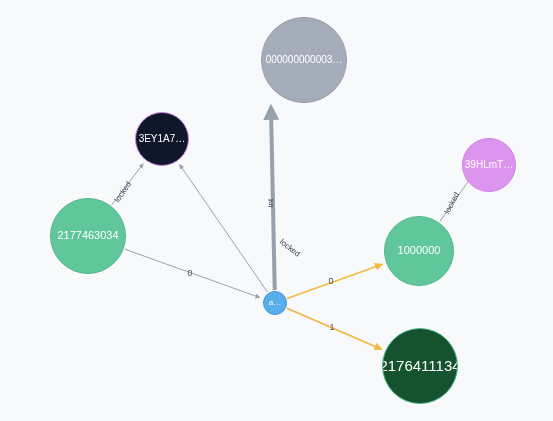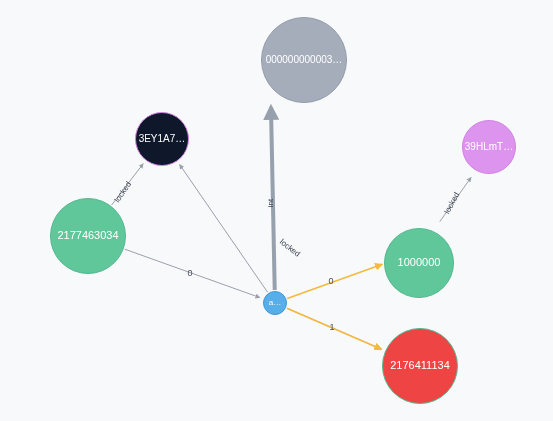--- a/index.html
+++ b/index.html
@@ -83,30 +83,30 @@
       </g>
   </svg>
 
   <div id="nodes-layer">
       <div class="node-circle" style="left: 227px; top: 17px; width: 86px; height: 86px; background: rgb(165, 173, 186); border: 1px solid rgb(148, 156, 171); font-size: 10px; margin-left: 34px;">
         <span class="node-label">000000000003…</span>
       </div>
       <div class="node-circle" style="left: 135px; top: 112px; width: 54px; height: 54px; background: #0f172a; border: 1px solid rgb(208, 131, 227); font-size: 10px;">
         <span class="node-label">3EY1A7…</span>
       </div>
-      <div class="node-circle" style="left: 462px; top: 120px; width: 54px; height: 54px; background: rgb(221, 148, 238); border: 1px solid rgb(208, 131, 227); font-size: 10px;">
+      <div class="node-circle" style="left: 462px; top: 138px; width: 54px; height: 54px; background: rgb(221, 148, 238); border: 1px solid rgb(208, 131, 227); font-size: 10px;">
         <span class="node-label">39HLmT…</span>
       </div>
       <div class="node-circle" style="left: 50px; top: 198px; width: 76px; height: 76px; background: rgb(95, 199, 154); border: 1px solid rgb(84, 184, 141); font-size: 11px; justify-content: center;">
         <span class="node-label">2177463034</span>
       </div>
-      <div class="node-circle" style="left: 384px; top: 228px; width: 70px; height: 70px; background: rgb(95, 199, 154); border: 1px solid rgb(84, 184, 141); font-size: 11px;">
+      <div class="node-circle" style="left: 384px; top: 216px; width: 70px; height: 70px; background: rgb(95, 199, 154); border: 1px solid rgb(84, 184, 141); font-size: 11px;">
         <span class="node-label">1000000</span>
       </div>
-      <div class="node-circle" style="left: 382px; top: 328px; width: 76px; height: 76px; background: #ef4444; border: 1px solid rgb(84, 184, 141); font-size: 11px;">
+      <div class="node-circle" style="left: 382px; top: 328px; width: 76px; height: 76px; background: #14532d; border: 1px solid rgb(84, 184, 141); font-size: 15px;">
         <span class="node-label">2176411134</span>
       </div>
       <div class="node-circle" style="left: 263px; top: 291px; width: 24px; height: 24px; background: rgb(87, 174, 232); border: 1px solid rgb(63, 152, 214); font-size: 8px;">
         <span class="node-label">a…</span>
       </div>
     </div>
   <div id="edge-labels-layer">
       <div class="edge-label" style="left: 270px; top: 203px; font-size: 8px; transform: translate(-50%, -50%) rotate(-90deg);">int</div>
       <div class="edge-label" style="left: 123px; top: 192px; font-size: 8px; transform: translate(-50%, -50%) rotate(-56deg);">locked</div>
       <div class="edge-label" style="left: 290px; top: 248px; font-size: 8px; transform: translate(-50%, -50%) rotate(38deg);">locked</div>

